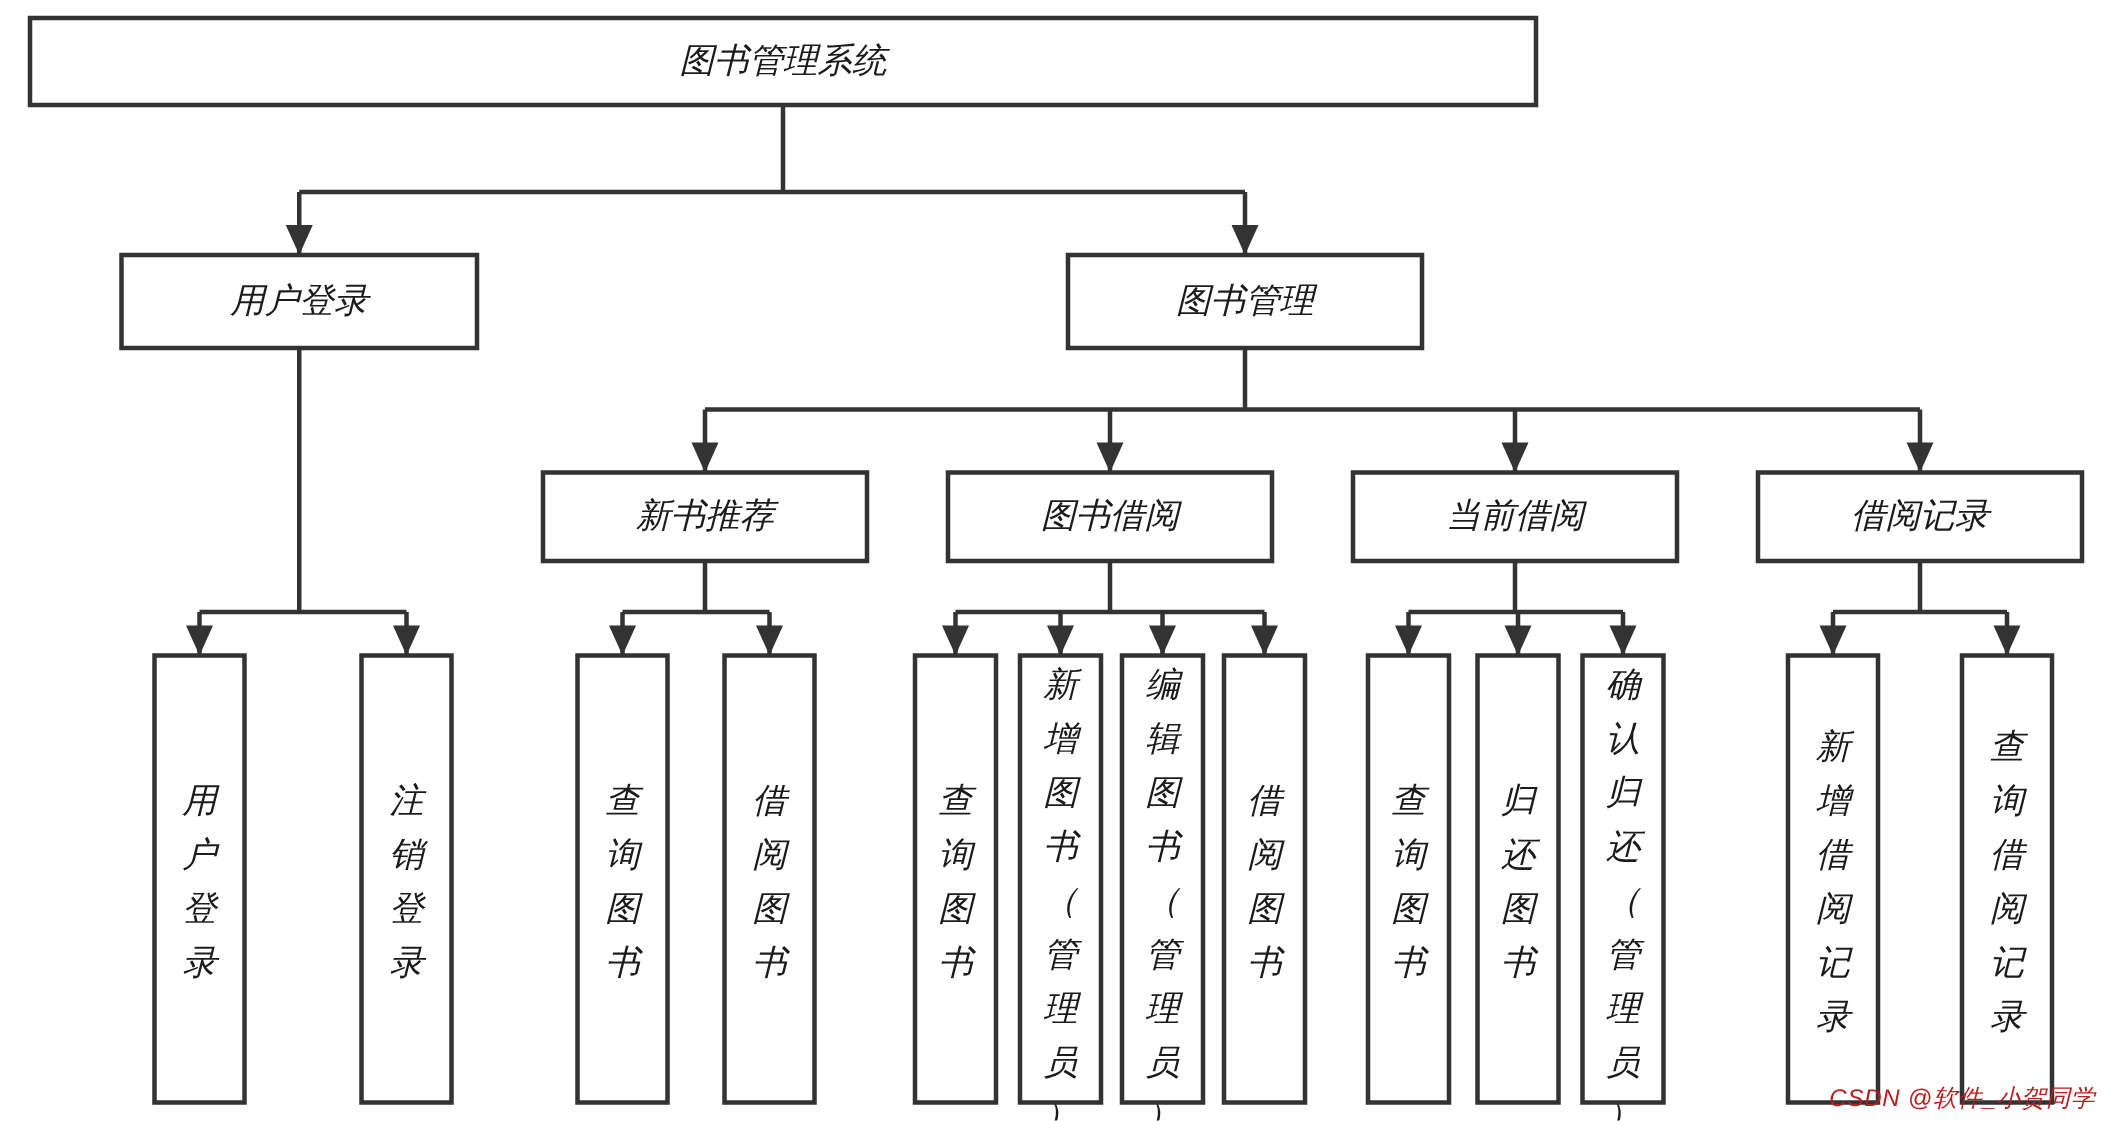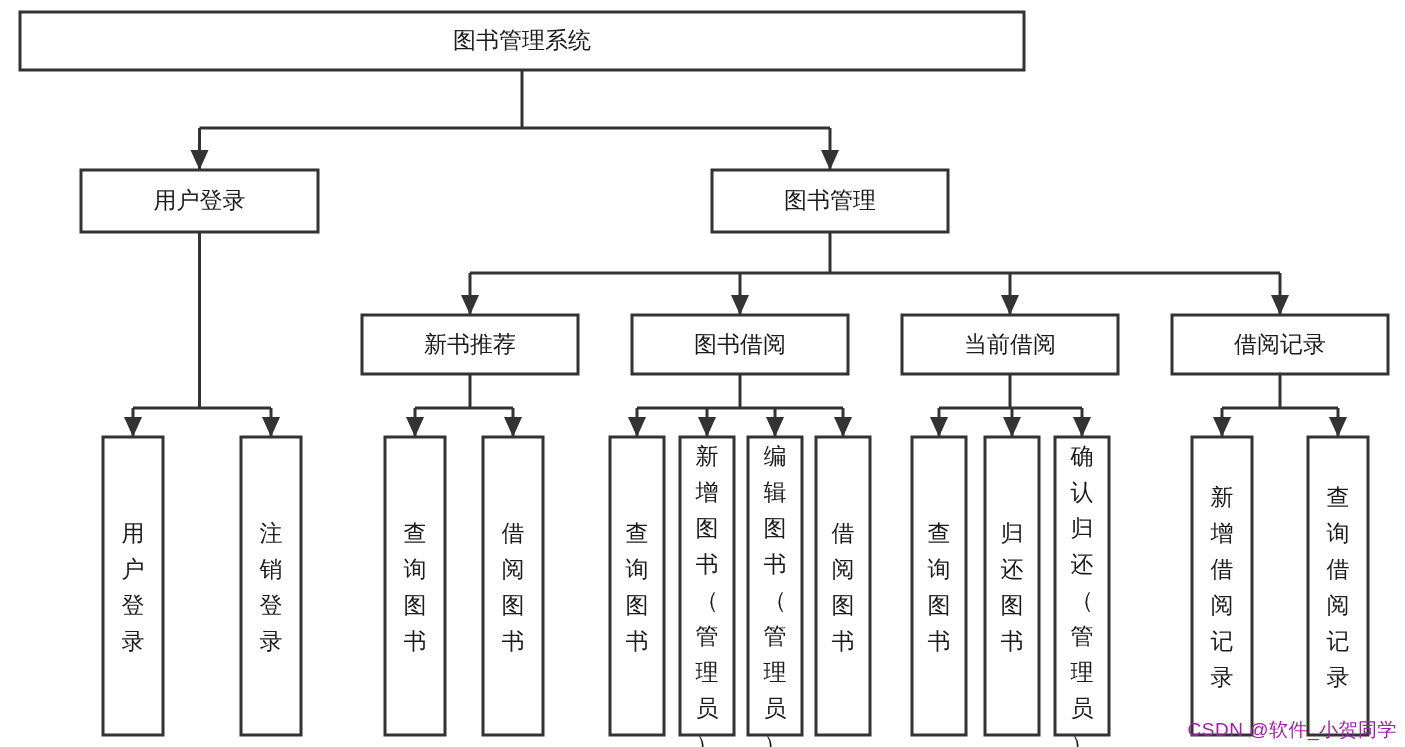--- a/index.html
+++ b/index.html
@@ -12,20 +12,21 @@
     height: 747px;
     font-family: "Liberation Sans", "DejaVu Sans", sans-serif;
     overflow: hidden;
     position: relative;
   }
   #diagram-root {
     position: absolute;
     left: 0; top: 0;
     width: 1405px;
     height: 747px;
+    font-style: italic;
   }
   svg.diagram {
     display: block;
     width: 1405px;
     height: 747px;
   }
   .node-box {
     fill: #ffffff;
     stroke: #333333;
     stroke-width: 3;
@@ -51,22 +52,22 @@
     font-family: "Liberation Sans", "DejaVu Sans", sans-serif;
     font-size: 23px;
     fill: #1b1b1b;
     text-anchor: middle;
   }
   .watermark {
     position: absolute;
     right: 8px;
     bottom: 4px;
     font-family: "Liberation Sans", "DejaVu Sans", sans-serif;
-    font-size: 19px;
-    color: #a21caf;
+    font-size: 16px;
+    color: #b91c1c;
     letter-spacing: 0.5px;
     white-space: nowrap;
     pointer-events: none;
   }
 </style>
 </head>
 <body>
 
 <div id="diagram-root">
   <svg class="diagram" viewBox="0 0 1405 747">

